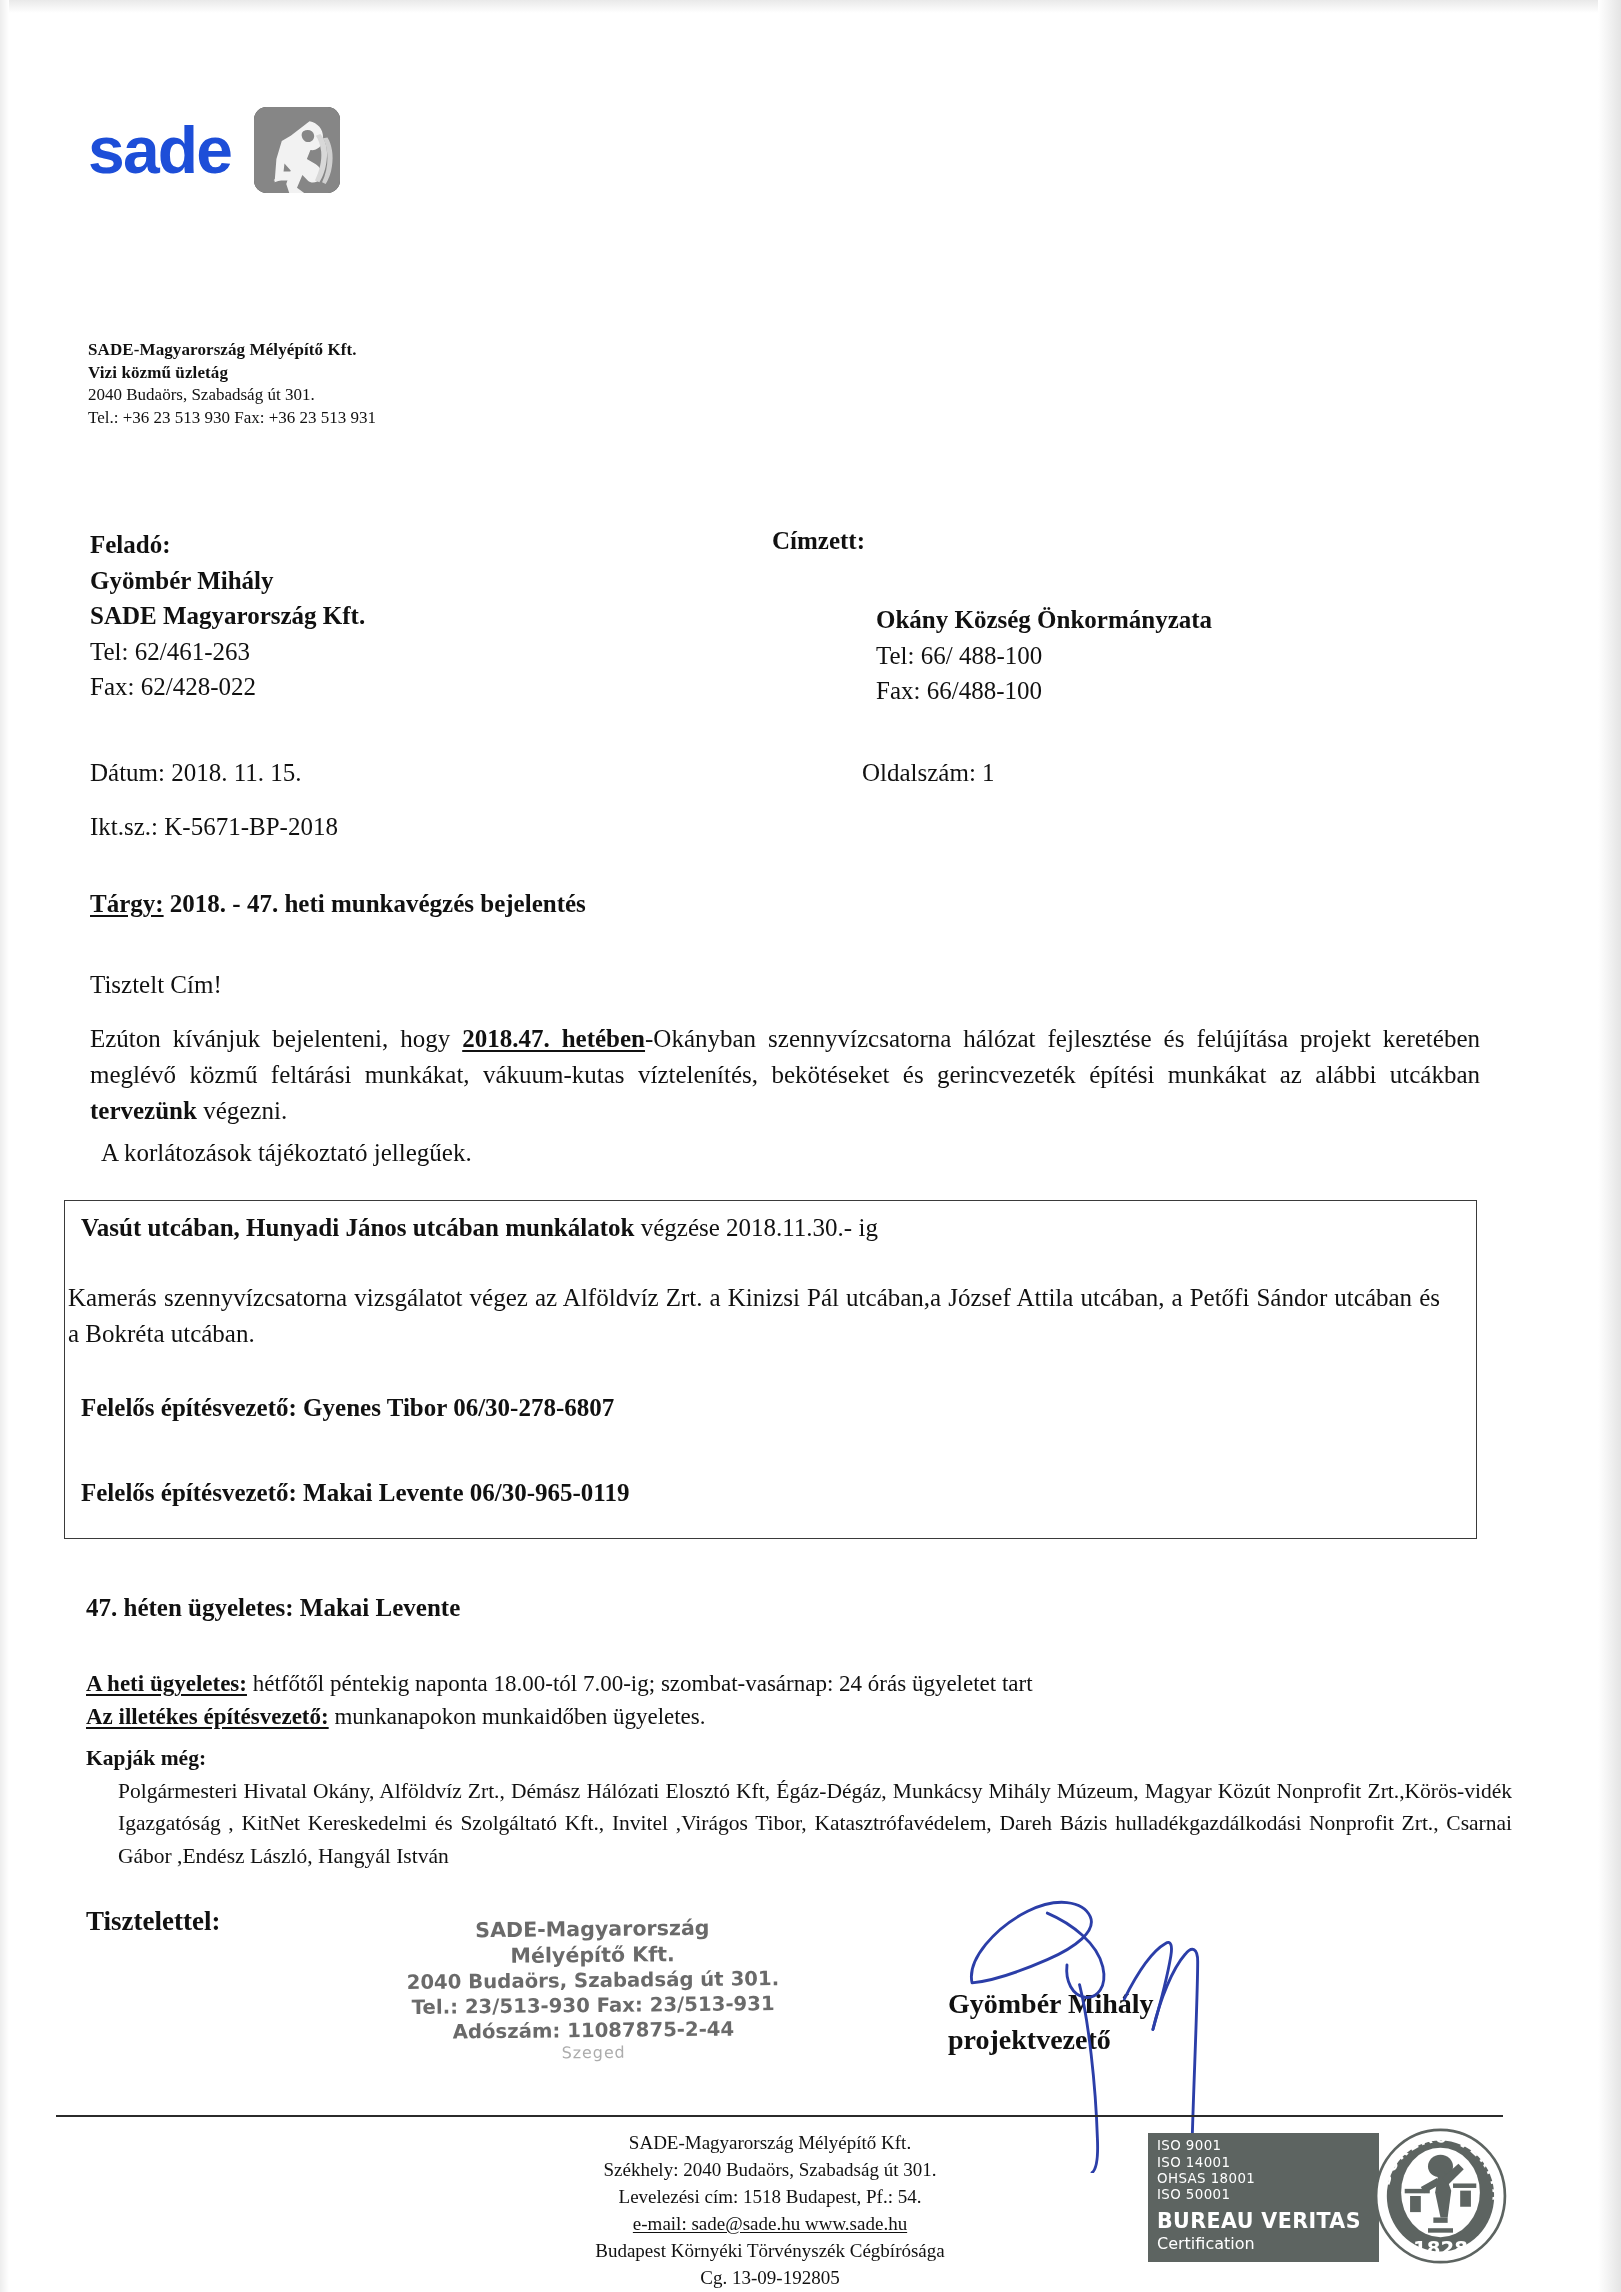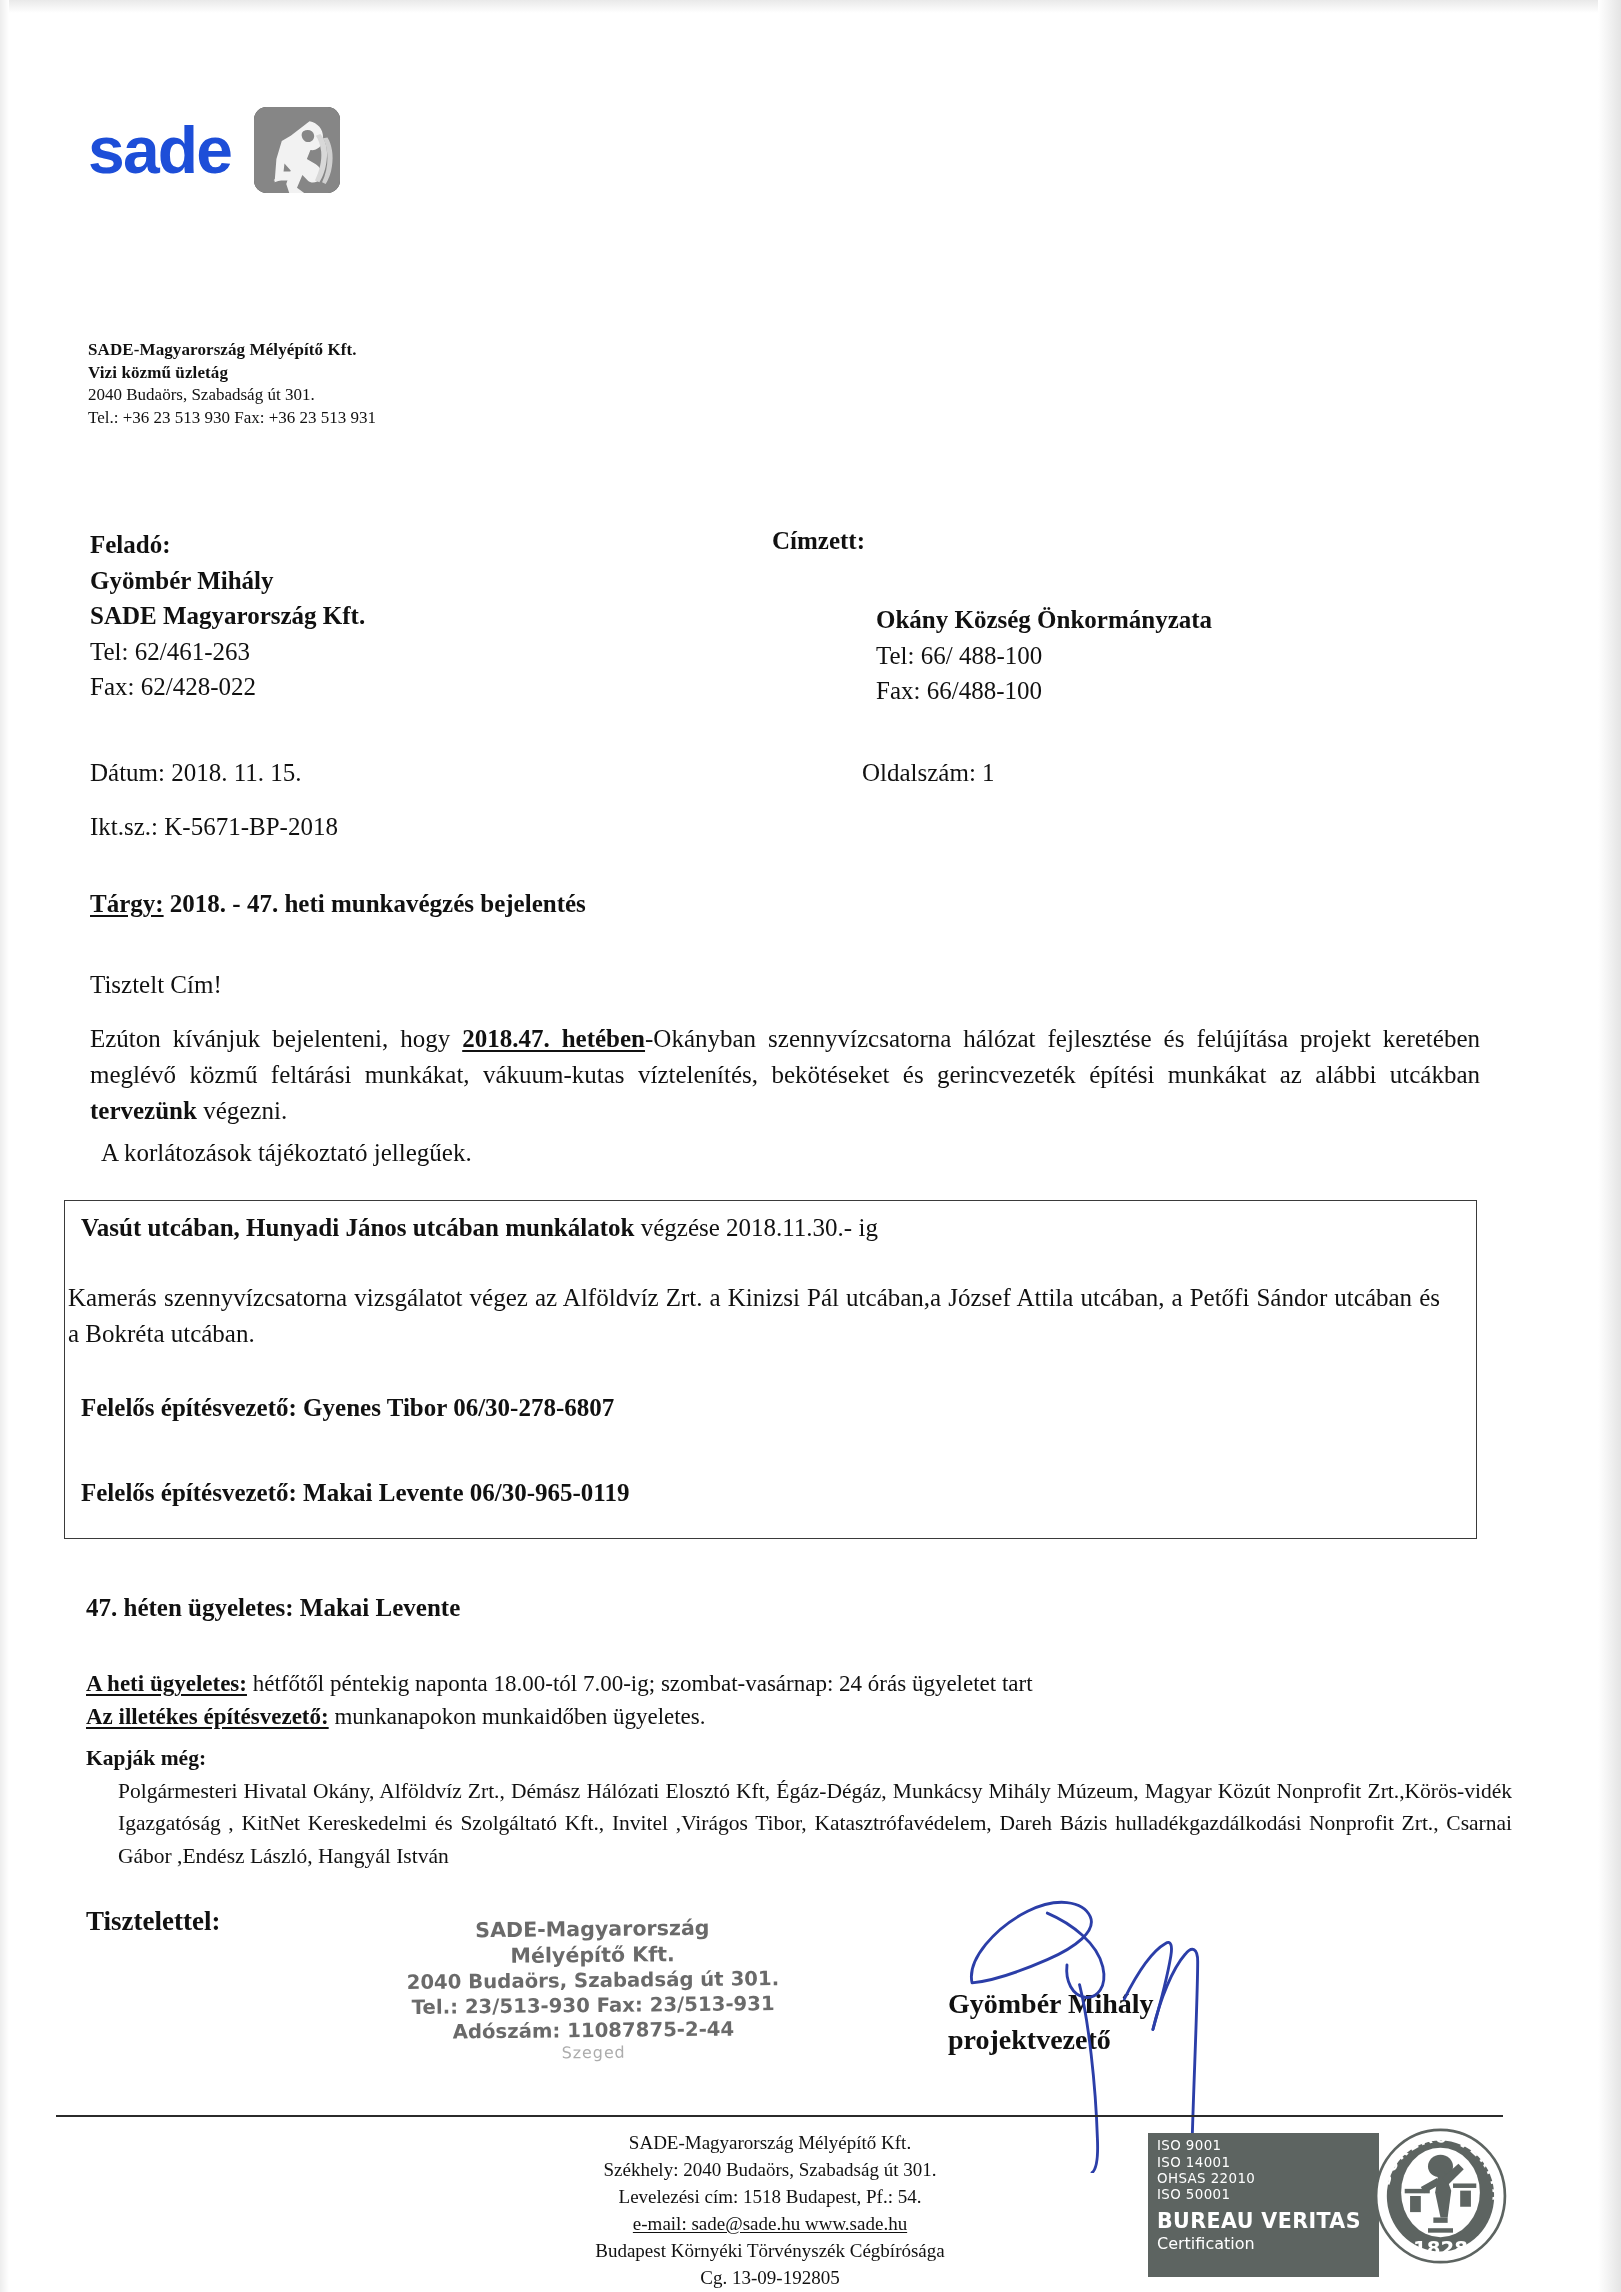--- a/index.html
+++ b/index.html
@@ -305,21 +305,21 @@
     left: 1148px;
     top: 2133px;
     width: 349px;
     height: 136px;
   }
   .bv-plate {
     position: absolute;
     left: 0;
     top: 0;
     width: 231px;
-    height: 144px;
+    height: 129px;
     background: #5d6461;
     color: #ffffff;
     font-family: "DejaVu Sans", sans-serif;
     padding: 5.4px 0 0 9px;
     box-sizing: border-box;
   }
   .bv-iso {
     font-size: 13.4px;
     line-height: 1.22;
     letter-spacing: 0.4px;
@@ -471,21 +471,21 @@
     <div>Levelezési cím: 1518 Budapest, Pf.: 54.</div>
     <div class="mail">e-mail: sade@sade.hu   www.sade.hu</div>
     <div>Budapest Környéki Törvényszék Cégbírósága</div>
     <div>Cg. 13-09-192805</div>
   </div>
 
   <div class="bv-badge">
     <div class="bv-plate">
       <div class="bv-iso">ISO 9001</div>
       <div class="bv-iso">ISO 14001</div>
-      <div class="bv-iso">OHSAS 22010</div>
+      <div class="bv-iso">OHSAS 18001</div>
       <div class="bv-iso">ISO 50001</div>
       <div class="bv-name">BUREAU VERITAS</div>
       <div class="bv-cert">Certification</div>
     </div>
     <svg class="bv-seal" width="133" height="136" viewBox="0 0 148 152" aria-hidden="true">
       <ellipse cx="74" cy="76" rx="72" ry="74" fill="#ffffff" stroke="#5d6461" stroke-width="3"></ellipse>
       <ellipse cx="74" cy="76" rx="60" ry="62" fill="#5d6461"></ellipse>
       <ellipse cx="74" cy="72" rx="44" ry="50" fill="#ffffff"></ellipse>
       <path d="M74 30 c8 0 14 6 14 13 c0 7 -6 12 -14 12 c-8 0 -14 -5 -14 -12 c0 -7 6 -13 14 -13 z" fill="#5d6461"></path>
       <path d="M72 48 l6 0 l8 22 l-4 30 l-8 0 l-6 -28 z" fill="#5d6461"></path>

